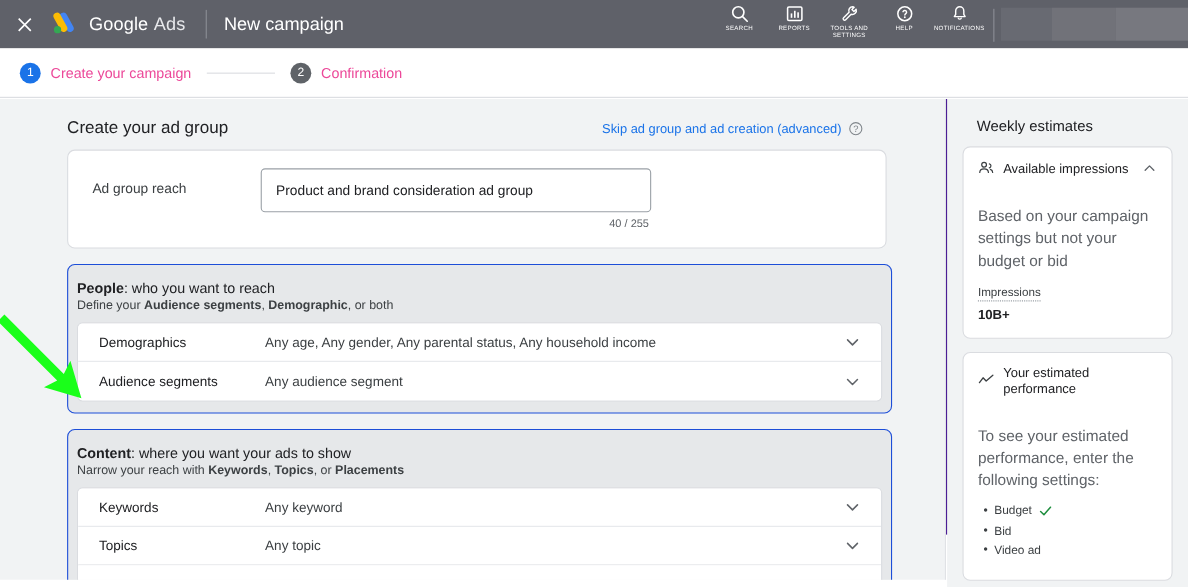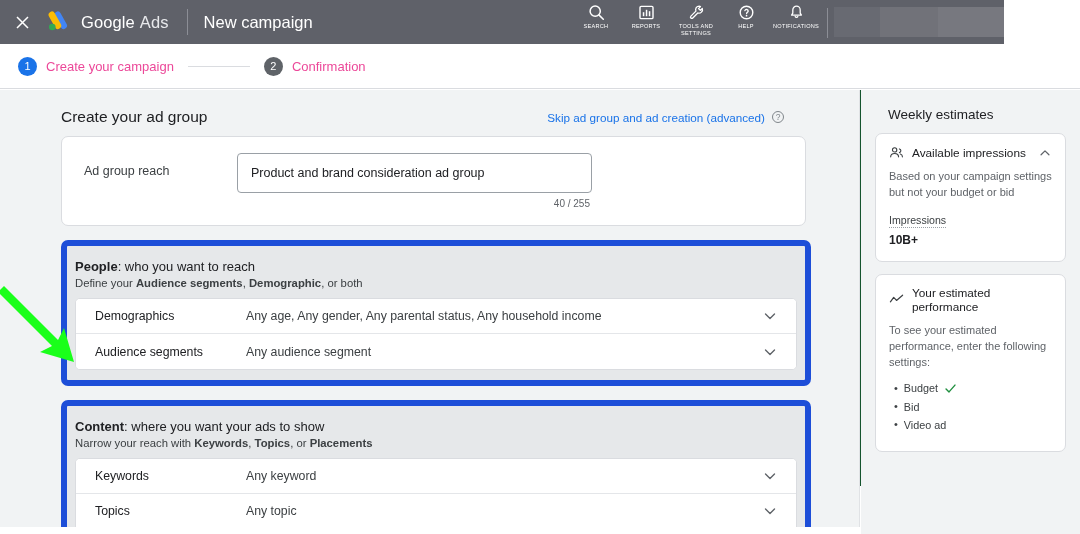--- a/index.html
+++ b/index.html
@@ -6,21 +6,21 @@
   html, body {
     width: 1080px; height: 534px;
     font-family: "Liberation Sans", sans-serif;
     background: #ffffff;
     overflow: hidden;
   }
   .screen { position: relative; width: 1080px; height: 534px; background:#fff; }
 
   
   .topbar {
-    position: absolute; left:0; top:0; width:1004px; height:44px;
+    position: absolute; left:0; top:0; width:1080px; height:44px;
     background:#5f6169; display:flex; align-items:center;
   }
   .close-btn {
     width:44px; height:44px; display:flex; align-items:center; justify-content:center;
     color:#ffffff; font-size:17px; line-height:1; cursor:pointer;
   }
   .logo-mark { width:26px; height:26px; margin-left:2px; display:block; }
   .brand {
     margin-left:9px; color:#ffffff; font-size:16.5px; letter-spacing:.1px;
     display:flex; align-items:baseline; gap:5px;
@@ -62,21 +62,21 @@
     font-size:11px; display:flex; align-items:center; justify-content:center;
   }
   .step-num.active { background:#1a73e8; }
   .step-num.inactive { background:#5f6368; }
   .step-label { font-size:13px; color:#ec4899; }
   .step-line { width:62px; height:1px; background:#dadce0; margin:0 14px; }
 
   
   .body-wrap {
     position:absolute; left:0; top:90px; width:1080px; height:396px;
-    background:#14532d;
+    background:#4c1d95;
   }
   .main-col {
     position:absolute; left:0; top:0; width:860px; height:437px;
     background:#f1f3f4; border-right:1px solid #e0e2e5;
     overflow:hidden;
   }
   .side-col {
     position:absolute; left:861px; top:0; width:219px; height:444px;
     background:#f1f3f4; padding:14px 14px 0 14px;
   }
@@ -107,21 +107,21 @@
   .text-input {
     width:355px; height:40px; border:1px solid #9aa0a6; border-radius:4px;
     padding:0 13px; font-size:12.5px; color:#202124;
     font-family:"Liberation Sans", sans-serif; background:#fff; outline:none;
   }
   .counter { font-size:10px; color:#5f6368; text-align:right; margin-top:5px; padding-right:2px; }
 
   
   .group {
     margin:14px 0 0 61px; width:750px; background:#e6e8ea;
-    border:6px solid #1d4ed8; border-radius:7px; padding:0 0 10px 0;
+    border:1px solid #1d4ed8; border-radius:7px; padding:0 0 10px 0;
   }
   .group-head { padding:13px 0 9px 8px; }
   .group-title { font-size:13px; color:#202124; }
   .group-title b { font-weight:700; }
   .group-sub { font-size:11.3px; color:#3c4043; margin-top:3px; }
   .group-sub b { font-weight:700; }
 
   .rows { margin:0 8px; background:#ffffff; border-radius:5px; border:1px solid #dadce0; overflow:hidden; }
   .row {
     height:35px; display:flex; align-items:center; padding:0 18px 0 19px;
@@ -135,21 +135,21 @@
   
   .side-title { font-size:13.5px; color:#202124; margin:3px 0 11px 13px; }
   .side-card {
     background:#ffffff; border:1px solid #dadce0; border-radius:7px;
     padding:11px 13px 14px 13px; margin-bottom:12px;
   }
   .side-card-head { display:flex; align-items:center; gap:8px;justify-content:flex-end; }
   .side-card-head .ico { width:15px; height:15px; color:#3c4043; flex:0 0 auto; }
   .side-card-title { font-size:11.8px; color:#202124; flex:1; }
   .side-chev { width:14px; height:14px; color:#5f6368; cursor:pointer; }
-  .side-desc { font-size:11px; color:#5f6368; line-height:1.45; margin-top:9px; }
+  .side-desc { font-size:14px; color:#5f6368; line-height:1.45; margin-top:26px; }
   .metric-name {
     font-size:10.6px; color:#3c4043; margin-top:13px;
     border-bottom:1px dotted #9aa0a6; display:inline-block; padding-bottom:1px; cursor:pointer;
   }
   .metric-value { font-size:12px; color:#202124; margin-top:5px; font-weight:700; }
   .bullets { margin-top:11px; }
   .bullet {
     font-size:10.8px; color:#3c4043; display:flex; align-items:center; gap:6px;
     margin-bottom:6px; padding-left:5px;
   }

